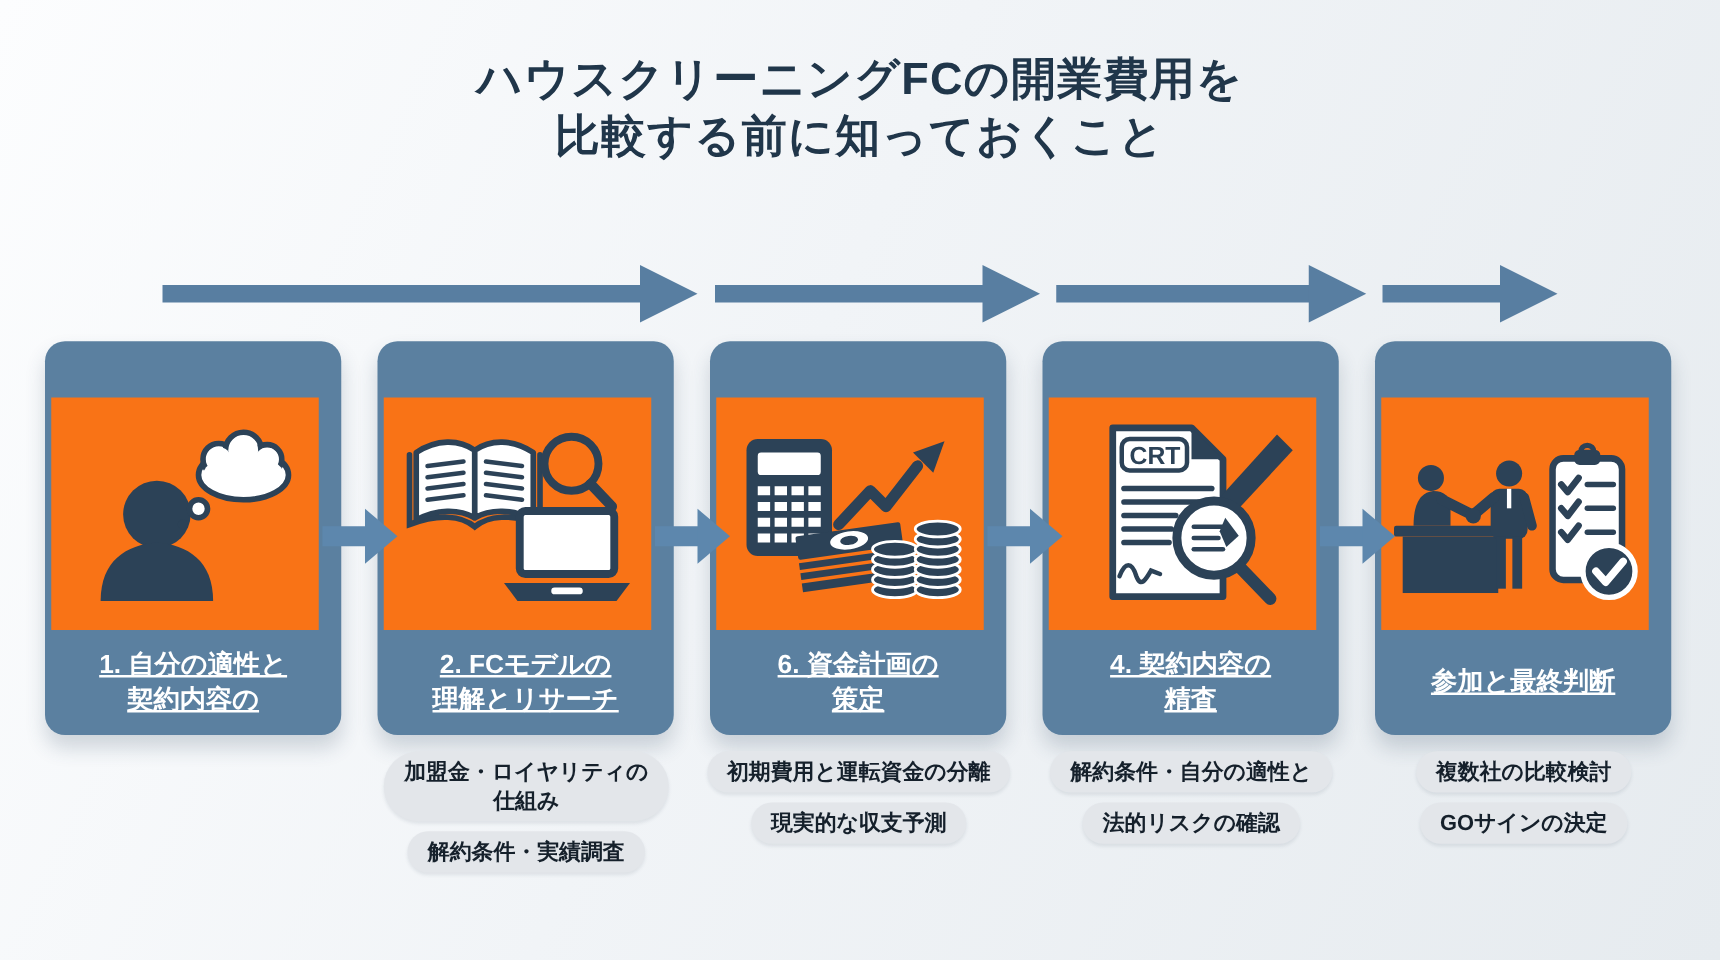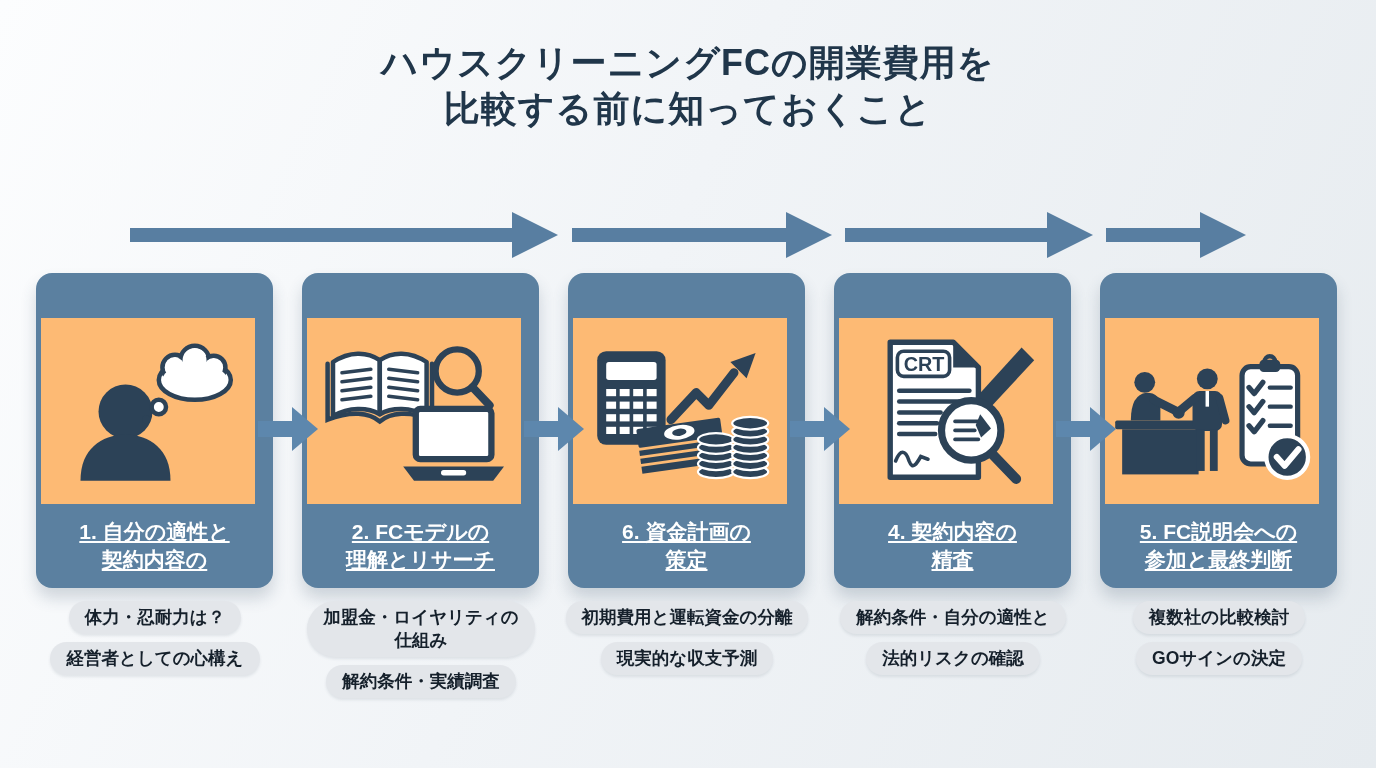--- a/index.html
+++ b/index.html
@@ -19,21 +19,21 @@
   .arrow { position:absolute; top:212px; height:46px; }
   .arrow .body { position:absolute; left:0; right:42px; top:16px; height:14px; background:#587ea1; }
   .arrow .head { position:absolute; right:0; top:0; width:0; height:0;
                  border-top:23px solid transparent; border-bottom:23px solid transparent;
                  border-left:46px solid #587ea1; }
 
   
   .card { position:absolute; top:273px; width:237px; height:315px; background:#5b80a0;
           border-radius:16px; display:flex; flex-direction:column;
           box-shadow:0 10px 16px rgba(45,70,95,.20); }
-  .icon-area { margin:45px 18px 0 5px; background:#fdba74; flex:1;
+  .icon-area { margin:45px 18px 0 5px; background:#f97316; flex:1;
                display:flex; align-items:center; justify-content:center; overflow:hidden; }
   .card-label { height:84px; display:flex; flex-direction:column; align-items:center;
                 justify-content:center; color:#ffffff; font-weight:700; font-size:21px;
                 line-height:1.32; text-align:center;text-decoration:underline; }
 
   
   .mini { position:absolute; top:407px; width:60px; height:44px; z-index:3; }
   .mini .body { position:absolute; left:0; right:24px; top:14px; height:16px; background:#5d87ad; }
   .mini .head { position:absolute; right:0; top:0; width:0; height:0;
                 border-top:22px solid transparent; border-bottom:22px solid transparent;
@@ -244,21 +244,20 @@
         <g class="ink-stroke" stroke-width="5" stroke-linecap="round">
           <line x1="184" y1="58" x2="208" y2="58"></line>
             <line x1="184" y1="80" x2="208" y2="80"></line>
             <line x1="184" y1="102" x2="208" y2="102"></line>
         </g>
         <circle cx="204" cy="138" r="24" fill="#2c4257" stroke="#fff" stroke-width="5"></circle>
         <path d="M192 138 l9 10 16 -19" fill="none" stroke="#fff" stroke-width="7" stroke-linecap="round" stroke-linejoin="round"></path>
       </svg>
     </div>
     <div class="card-label">
-      <div>5. FC説明会への</div>
       <div>参加と最終判断</div>
     </div>
   </div>
 
   <div class="mini" style="left:258px">
       <div class="body"></div>
       <div class="head"></div>
     </div>
   <div class="mini" style="left:524px">
       <div class="body"></div>
@@ -266,24 +265,20 @@
     </div>
   <div class="mini" style="left:790px">
       <div class="body"></div>
       <div class="head"></div>
     </div>
   <div class="mini" style="left:1056px">
       <div class="body"></div>
       <div class="head"></div>
     </div>
 
-  <div class="tags" style="left:20px">
-    <div class="tag">体力・忍耐力は？</div>
-    <div class="tag">経営者としての心構え</div>
-  </div>
   <div class="tags" style="left:286px">
     <div class="tag">加盟金・ロイヤリティの
 仕組み</div>
     <div class="tag">解約条件・実績調査</div>
   </div>
   <div class="tags" style="left:552px">
     <div class="tag">初期費用と運転資金の分離</div>
     <div class="tag">現実的な収支予測</div>
   </div>
   <div class="tags" style="left:818px">

